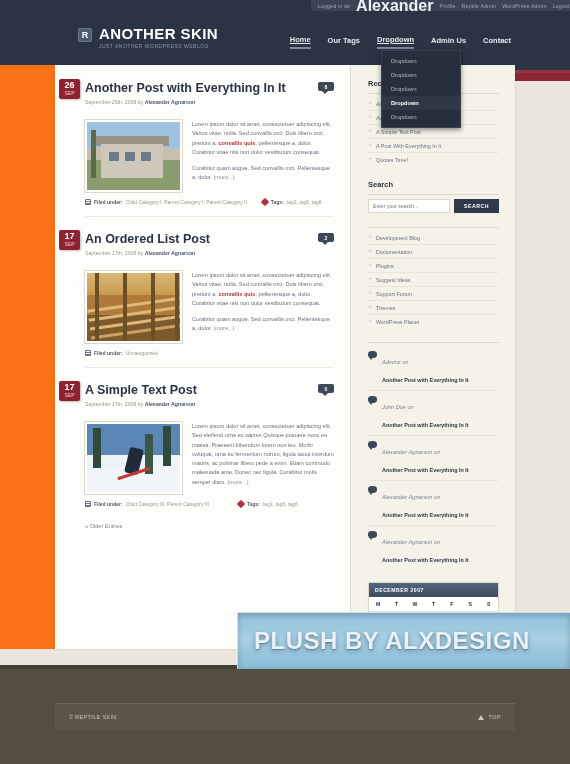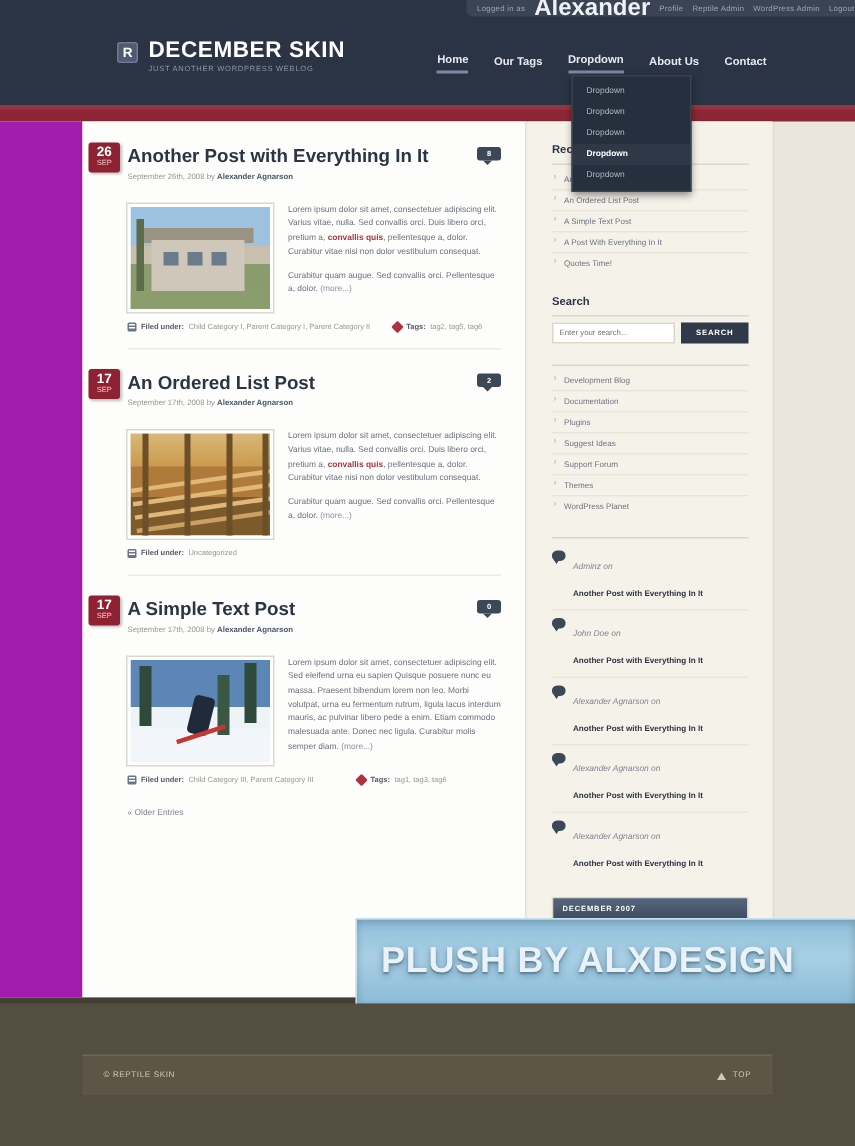--- a/index.html
+++ b/index.html
@@ -58,21 +58,21 @@
   }
 
   .mainnav {
     position: absolute; right: 59px; top: 35px;
     display: flex; gap: 17px; align-items: center;
   }
   .mainnav a {
     font-size: 7.5px; color: #e6eaf0; text-decoration: none;
     font-weight: bold; padding-bottom: 3px;
   }
-  .mainnav a.active { border-bottom: 2px solid #7b8ba3; }
+  .mainnav a.active { border-bottom: 2px solid #7b8ba3; text-decoration: underline; }
 
   .dropdown {
     position: absolute; left: 381px; top: 50px;
     width: 80px;
     background: #262f3d;
     border: 1px solid #39424f;
     box-shadow: 0 2px 5px rgba(0,0,0,.45);
     z-index: 40;
     padding: 3px 0;
   }
@@ -87,22 +87,22 @@
     position: absolute; top: 70px; left: 0; width: 570px; height: 11px;
     background: #8c2634;
   }
   .redbar:after {
     content: ""; position: absolute; left: 0; top: 0;
     width: 570px; height: 3px; background: rgba(255,255,255,.07);
   }
 
   
   .body-area {
-    position: absolute; top: 81px; left: 0; width: 458px; height: 584px;
-    background: #a21caf;
+    position: absolute; top: 65px; left: 0; width: 458px; height: 584px;
+    background: #f97316;
   }
   .page-shell {
     position: absolute; left: 55px; top: 0; width: 460px; height: 584px;
     background: #f3f0e9;
     box-shadow: 0 0 0 1px rgba(0,0,0,.05);
   }
   .content-col {
     position: absolute; left: 0; top: 0; width: 296px; height: 584px;
     background: #fdfdfb;
     border-right: 1px solid #e3dfd5;
@@ -334,30 +334,30 @@
         <b>Alexander</b>
         <a href="#">Profile</a>
         <a href="#">Reptile Admin</a>
         <a href="#">WordPress Admin</a>
         <a href="#">Logout</a>
       </div>
 
       <div class="logo-block">
         <div class="logo-mark">R</div>
         <div class="logo-text">
-          <h1>DECEMBER SKIN</h1>
+          <h1>ANOTHER SKIN</h1>
           <div class="tagline">JUST ANOTHER WORDPRESS WEBLOG</div>
         </div>
       </div>
 
       <div class="mainnav">
         <a href="#" class="active">Home</a>
         <a href="#">Our Tags</a>
         <a href="#" class="active">Dropdown</a>
-        <a href="#">About Us</a>
+        <a href="#">Admin Us</a>
         <a href="#">Contact</a>
       </div>
 
       <div class="dropdown">
         <a href="#">Dropdown</a>
         <a href="#">Dropdown</a>
         <a href="#">Dropdown</a>
         <a href="#" class="on">Dropdown</a>
         <a href="#">Dropdown</a>
       </div>

